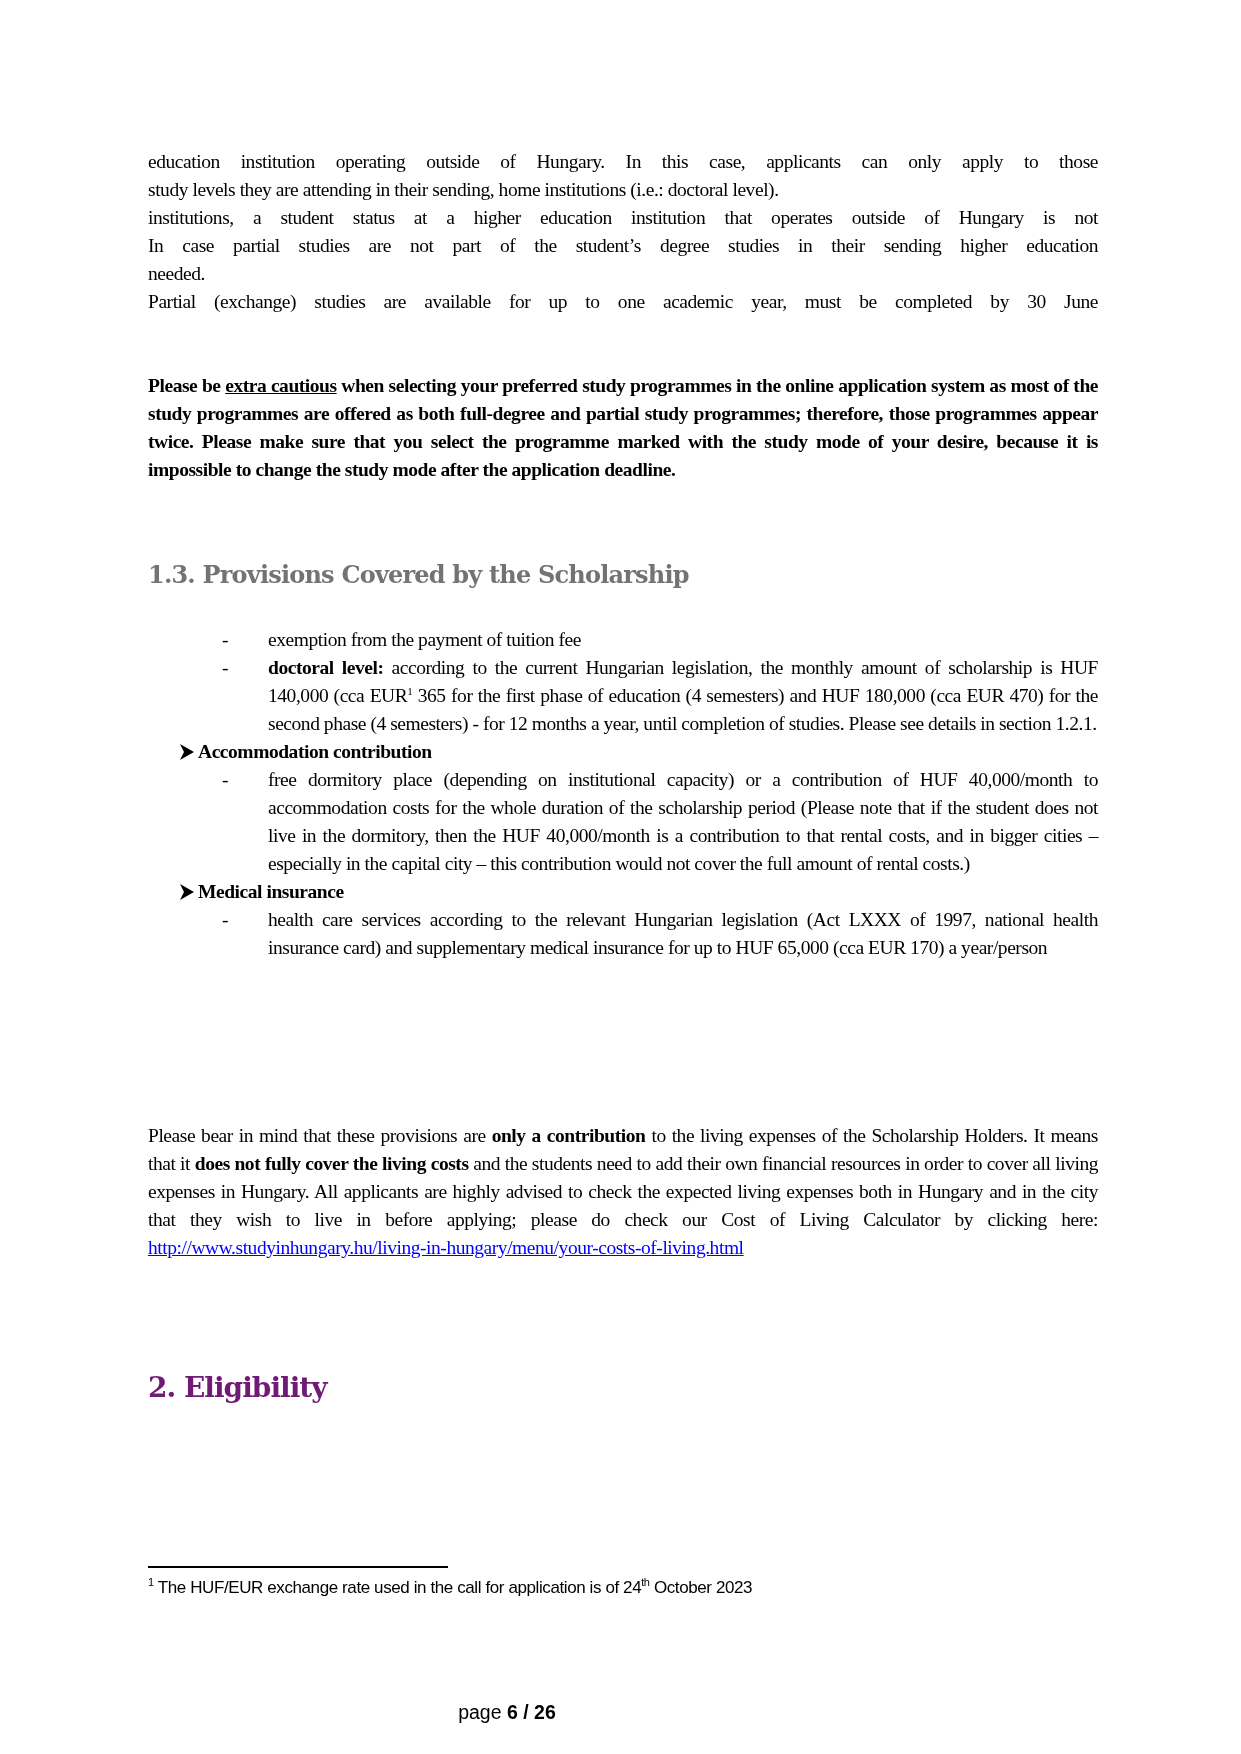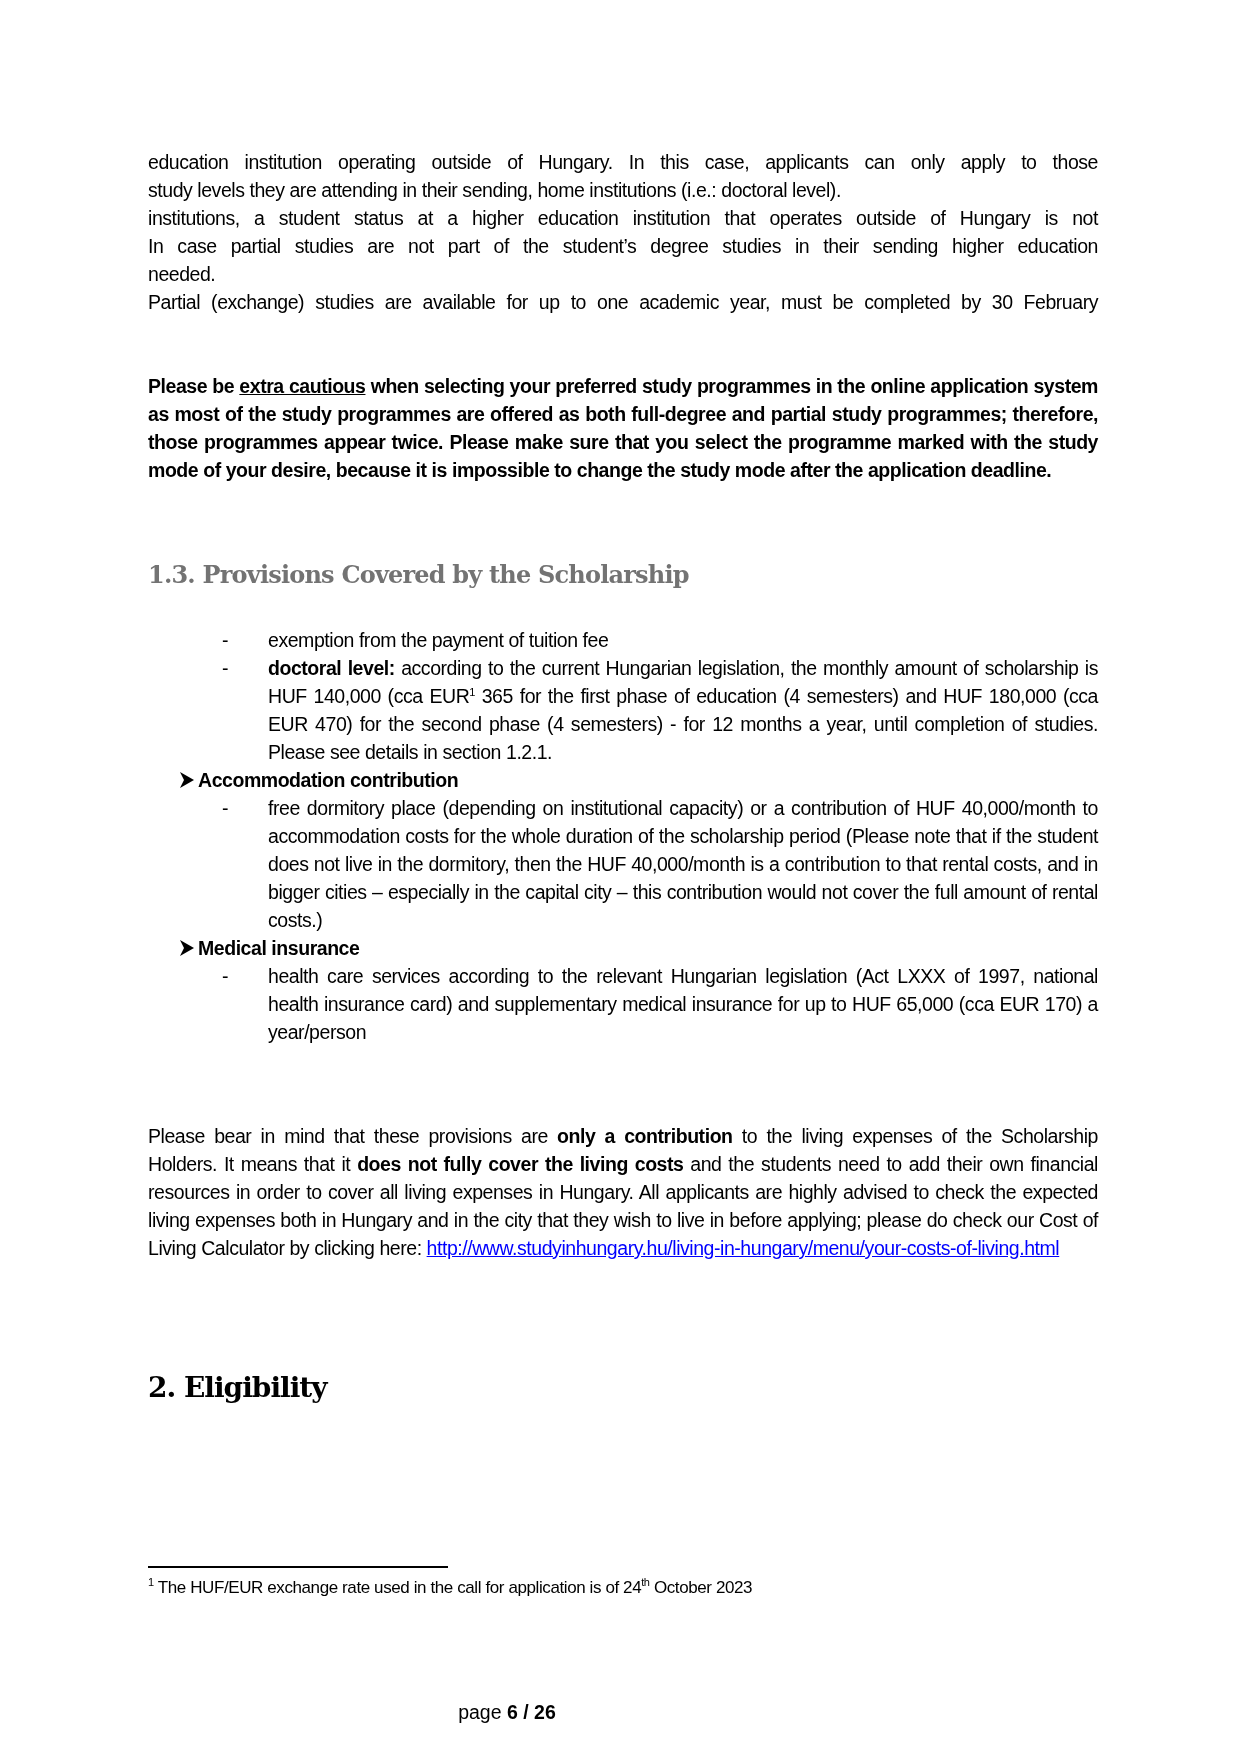--- a/index.html
+++ b/index.html
@@ -3,41 +3,41 @@
   <meta charset="utf-8">
   <style>
     html, body { margin: 0; padding: 0; background: #ffffff; }
     body {
       width: 1241px; height: 1754px; position: relative; overflow: hidden;
       font-family: "Liberation Sans Narrow", "Liberation Sans", sans-serif;
       color: #000000;
     }
     .page { position: absolute; left: 0; top: 0; width: 1241px; height: 1754px; }
     .text {
-      font-family: Liberation Sans, sans-serif;
+      font-family: Liberation Serif, serif;
       font-size: 19.5px; line-height: 28px;
       letter-spacing: -0.45px;
     }
     .block { position: absolute; left: 148px; width: 950px; }
     .justify { text-align: justify; }
     .justify-last { text-align: justify; text-align-last: justify; }
     .line { display: block; }
     b, .bold { font-weight: bold; }
     u { text-decoration: underline; }
     .h2 {
       position: absolute; left: 148px; top: 558px;
       font-family: "DejaVu Serif", "Liberation Serif", serif;
       font-weight: bold; font-size: 24px; letter-spacing: -0.8px;
       color: #737373; line-height: 34px;
     }
     .h1 {
       position: absolute; left: 148px; top: 1368px;
       font-family: "DejaVu Serif", "Liberation Serif", serif;
       font-weight: bold; font-size: 28px; letter-spacing: -1px;
-      color: #000000; line-height: 40px;
+      color: #701a75; line-height: 40px;
     }
     .list { position: absolute; left: 148px; top: 626px; width: 950px; }
     .li { position: relative; padding-left: 50px; }
     .arrow {
       position: absolute; left: 32px; top: 6px; width: 14px; height: 16px;
     }
     .sub { position: relative; padding-left: 120px; text-align: justify; }
     .dash { position: absolute; left: 74px; top: 0; }
     a.link { color: #0000FF; text-decoration: underline; }
     .fn-rule { position: absolute; left: 148px; top: 1566px; width: 300px; height: 2px; background: #000; }
@@ -55,21 +55,21 @@
 <body>
 
 <div class="page">
 
   <div class="block text" style="top:148px;">
     <span class="line justify-last">education institution operating outside of Hungary. In this case, applicants can only apply to those</span>
     <span class="line">study levels they are attending in their sending, home institutions (i.e.: doctoral level).</span>
     <span class="line justify-last">institutions, a student status at a higher education institution that operates outside of Hungary is not</span>
     <span class="line justify-last">In case partial studies are not part of the student’s degree studies in their sending higher education</span>
     <span class="line">needed.</span>
-    <span class="line justify-last">Partial (exchange) studies are available for up to one academic year, must be completed by 30 February</span>
+    <span class="line justify-last">Partial (exchange) studies are available for up to one academic year, must be completed by 30 June</span>
   </div>
 
   <div class="block text justify bold" style="top:372px;">
     <span>Please be </span><u>extra cautious</u><span> when selecting your preferred study programmes in the online application system as most of the study programmes are offered as both full-degree and partial study programmes; therefore, those programmes appear twice. Please make sure that you select the programme marked with the study mode of your desire, because it is impossible to change the study mode after the application deadline.</span>
   </div>
 
   <div class="h2">1.3. Provisions Covered by the Scholarship</div>
 
   <div class="list text">
 

